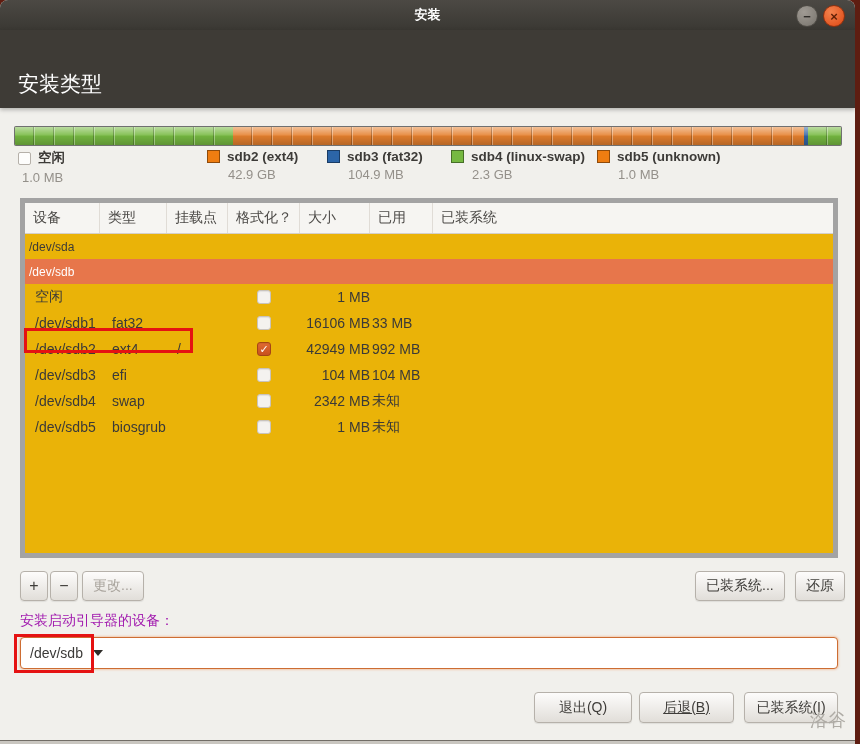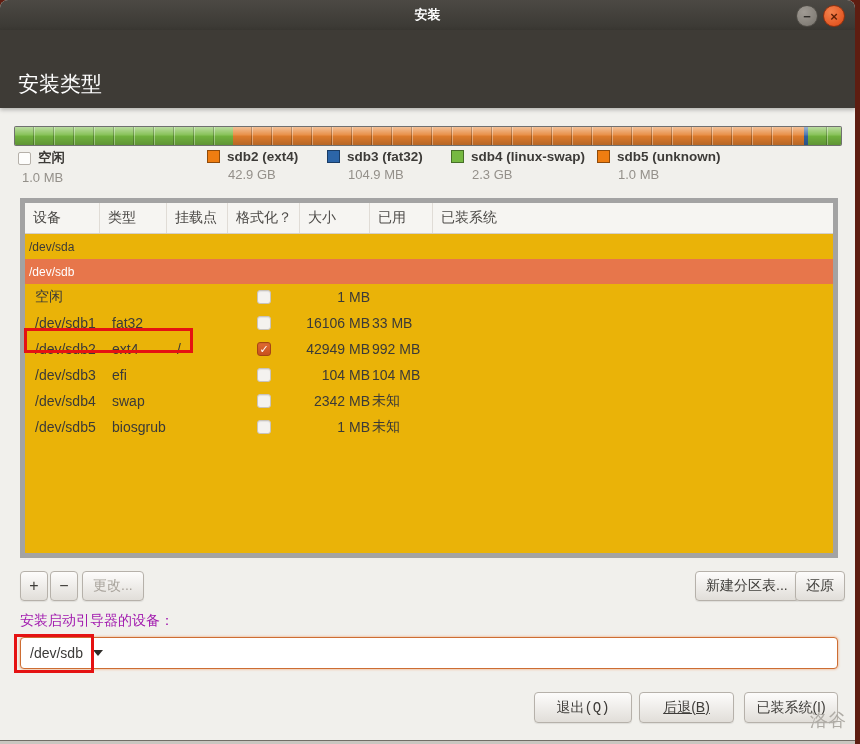--- a/index.html
+++ b/index.html
@@ -118,21 +118,21 @@
     border:1px solid #b6b1aa;border-radius:4px;
     font-size:14px;color:#3e3c39;box-shadow:0 1px 1px rgba(0,0,0,.08);
     padding:0 10px;white-space:nowrap;cursor:default;
   }
   .btn.disabled{color:#a8a39c;}
   .btn-add{left:20px;top:571px;width:28px;padding:0;font-size:16px;}
   .btn-del{left:50px;top:571px;width:28px;padding:0;font-size:16px;}
   .btn-change{left:82px;top:571px;}
   .btn-newtable{left:695px;top:571px;}
   .btn-revert{left:795px;top:571px;}
-  .btn-quit{left:534px;top:692px;width:98px;height:31px;font-family:Liberation Mono, monospace;}
+  .btn-quit{left:534px;top:692px;width:98px;height:31px;}
   .btn-back{left:639px;top:692px;width:95px;height:31px;text-decoration:underline;}
   .btn-install{left:744px;top:692px;width:94px;height:31px;}
   
   .boot-label{position:absolute;left:20px;top:612px;font-size:14px;color:#a21caf;}
   .combobox{
     position:absolute;left:20px;top:637px;width:818px;height:32px;box-sizing:border-box;
     background:#ffffff;border:1px solid #cd6d33;border-radius:4px;
     box-shadow:0 0 2px 1px rgba(240,130,60,.35);
     display:flex;align-items:center;font-size:14px;color:#3b3a38;
   }
@@ -293,21 +293,21 @@
           <span class="checkbox unchecked"></span>
         </div>
       <div class="cell c-size">1 MB</div>
       <div class="cell c-used">未知</div>
     </div>
   </div>
 
   <div class="btn btn-add">+</div>
   <div class="btn btn-del">−</div>
   <div class="btn btn-change disabled">更改...</div>
-  <div class="btn btn-newtable">新建分区表...</div>
+  <div class="btn btn-newtable">已装系统...</div>
   <div class="btn btn-revert">还原</div>
 
   <div class="boot-label">安装启动引导器的设备：</div>
   <div class="combobox">
     <span class="combo-device">/dev/sdb</span>
     <span class="combo-sep"></span>
     <span class="combo-arrow"></span>
   </div>
 
   <div class="btn btn-quit">退出(Q)</div>

